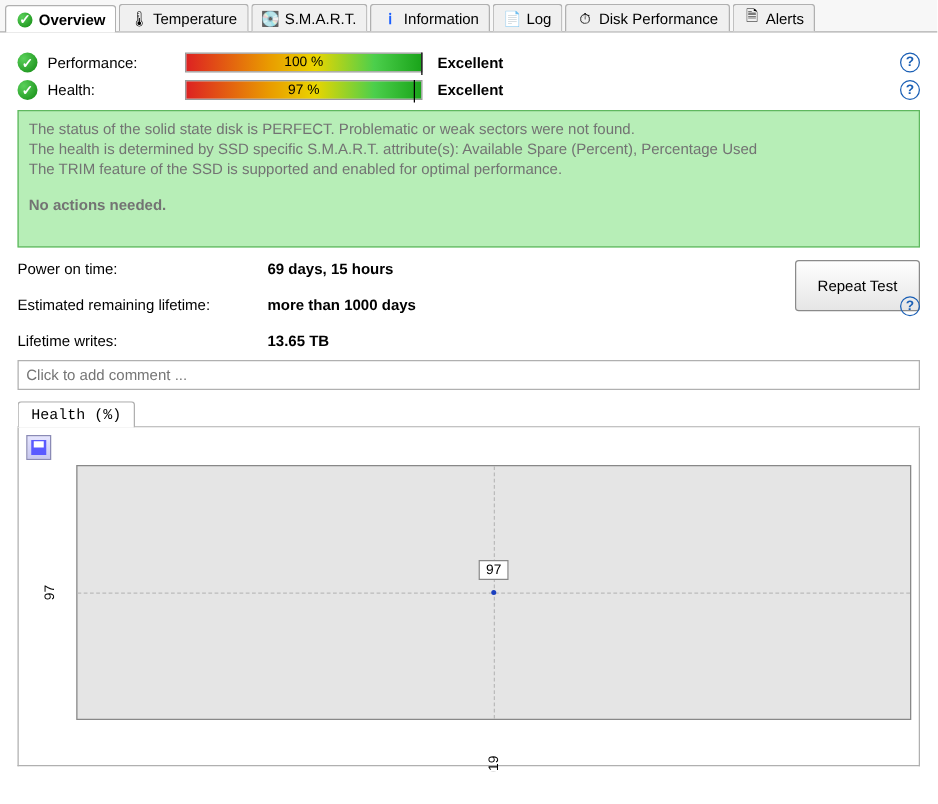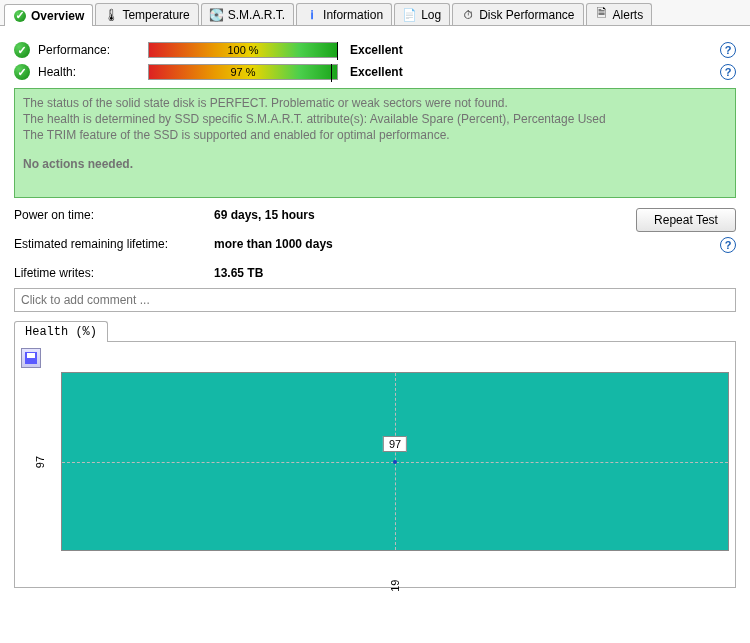--- a/index.html
+++ b/index.html
@@ -93,21 +93,21 @@
     grid-template-columns: 200px auto 1fr auto;
     row-gap: 13px;
     align-items: center;
     margin-bottom: 8px;
   }
   .info-val { font-weight: bold; }
   .repeat-btn {
     grid-row: 1 / span 2;
     grid-column: 4;
     align-self: start;
-    width: 100px; height: 24px;
+    width: 100px; height: 41px;
     background: linear-gradient(#fefefe,#e6e6e6);
     border: 1px solid #8a8a8a;
     border-radius: 3px;
     cursor: pointer;
     font-size: 12px;
     margin-left: 22px;
   }
   .repeat-help {
     grid-row: 2; grid-column: 4;
     justify-self: end;
@@ -137,23 +137,23 @@
     background: linear-gradient(#e5e5ff,#c8c8f0);
     display: inline-flex; align-items: center; justify-content: center;
     cursor: pointer; margin-bottom: 4px;
   }
   .save-glyph { width: 12px; height: 12px; background: #5a5aff; position: relative; }
   .save-glyph::before { content:""; position:absolute; top:1px; left:2px; width:8px; height:5px; background:#fff; }
   .chart-area {
     position: relative;
     margin-left: 40px;
     margin-bottom: 30px;
-    height: 179px;
+    height: 204px;
     border: 1px solid #888;
-    background: #14b8a6;
+    background: #e5e5e5;
   }
   .grid-h { position: absolute; left:0; right:0; top:50%; border-top:1px dashed #bbb; }
   .grid-v { position: absolute; top:0; bottom:0; left:50%; border-left:1px dashed #bbb; }
   .point {
     position: absolute; top: 50%; left: 50%;
     width: 4px; height: 4px; margin:-2px 0 0 -2px;
     background: #1a3fbf; border-radius: 50%;
   }
   .point-label {
     position: absolute; top: 50%; left: 50%;

